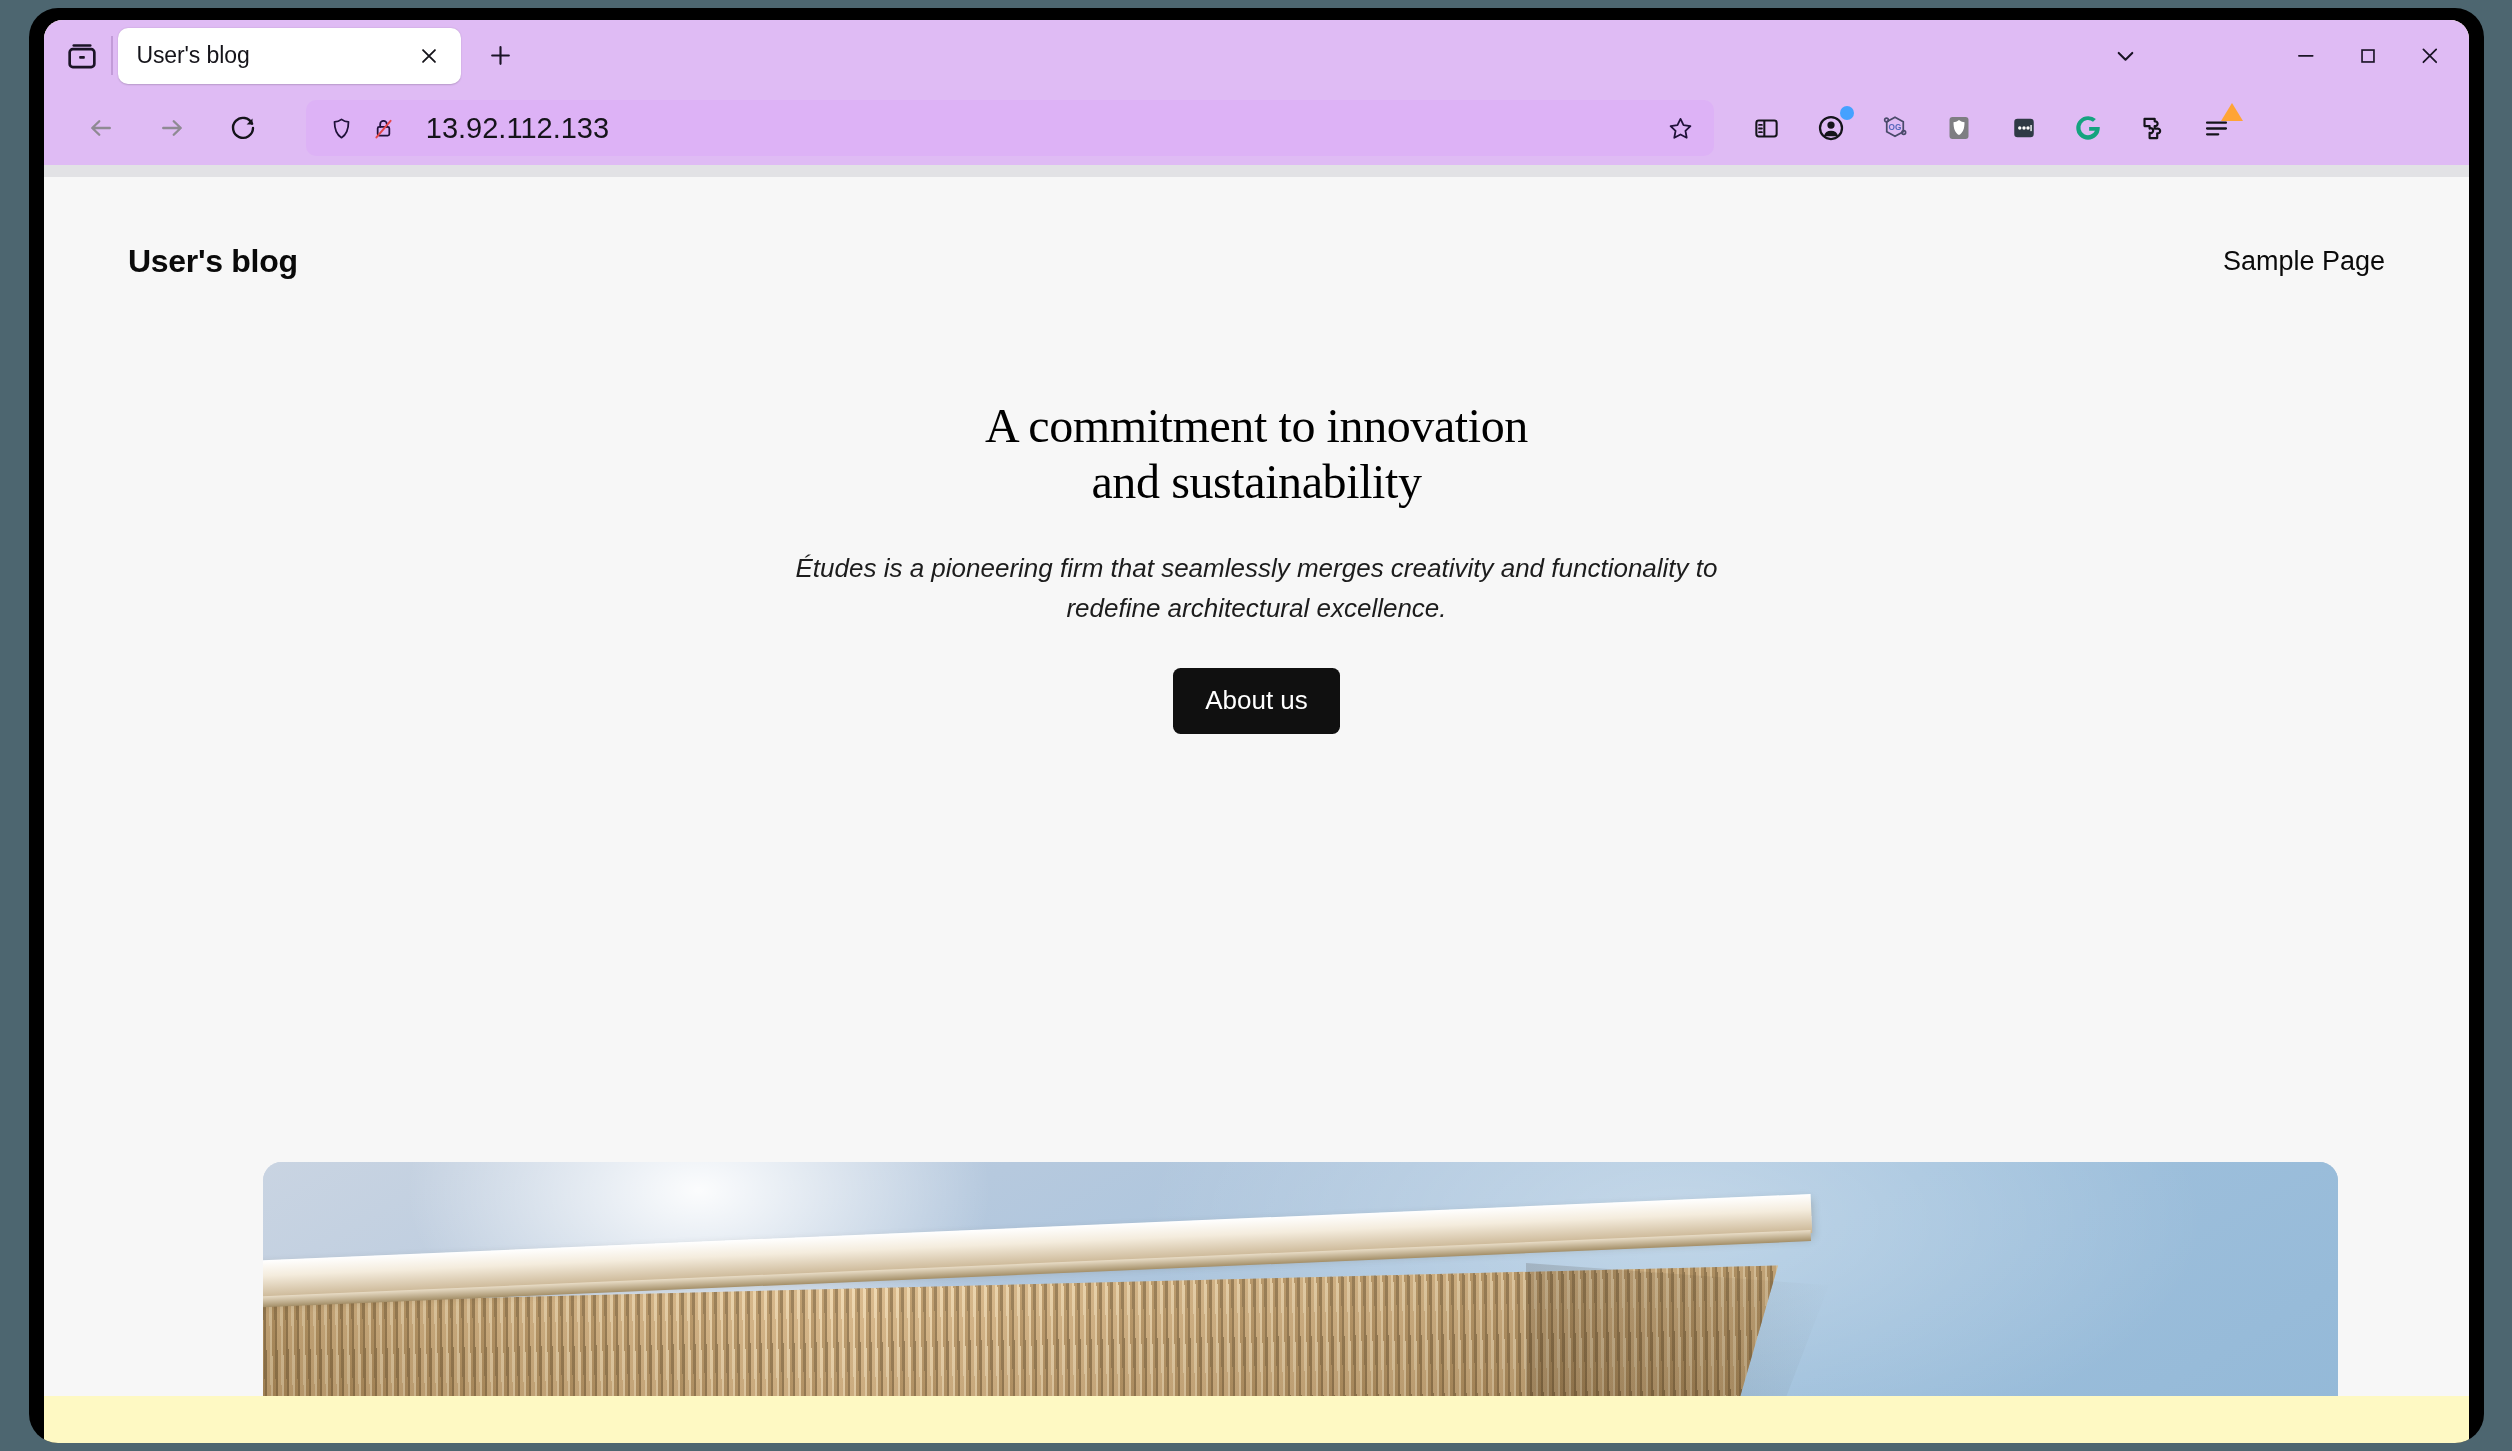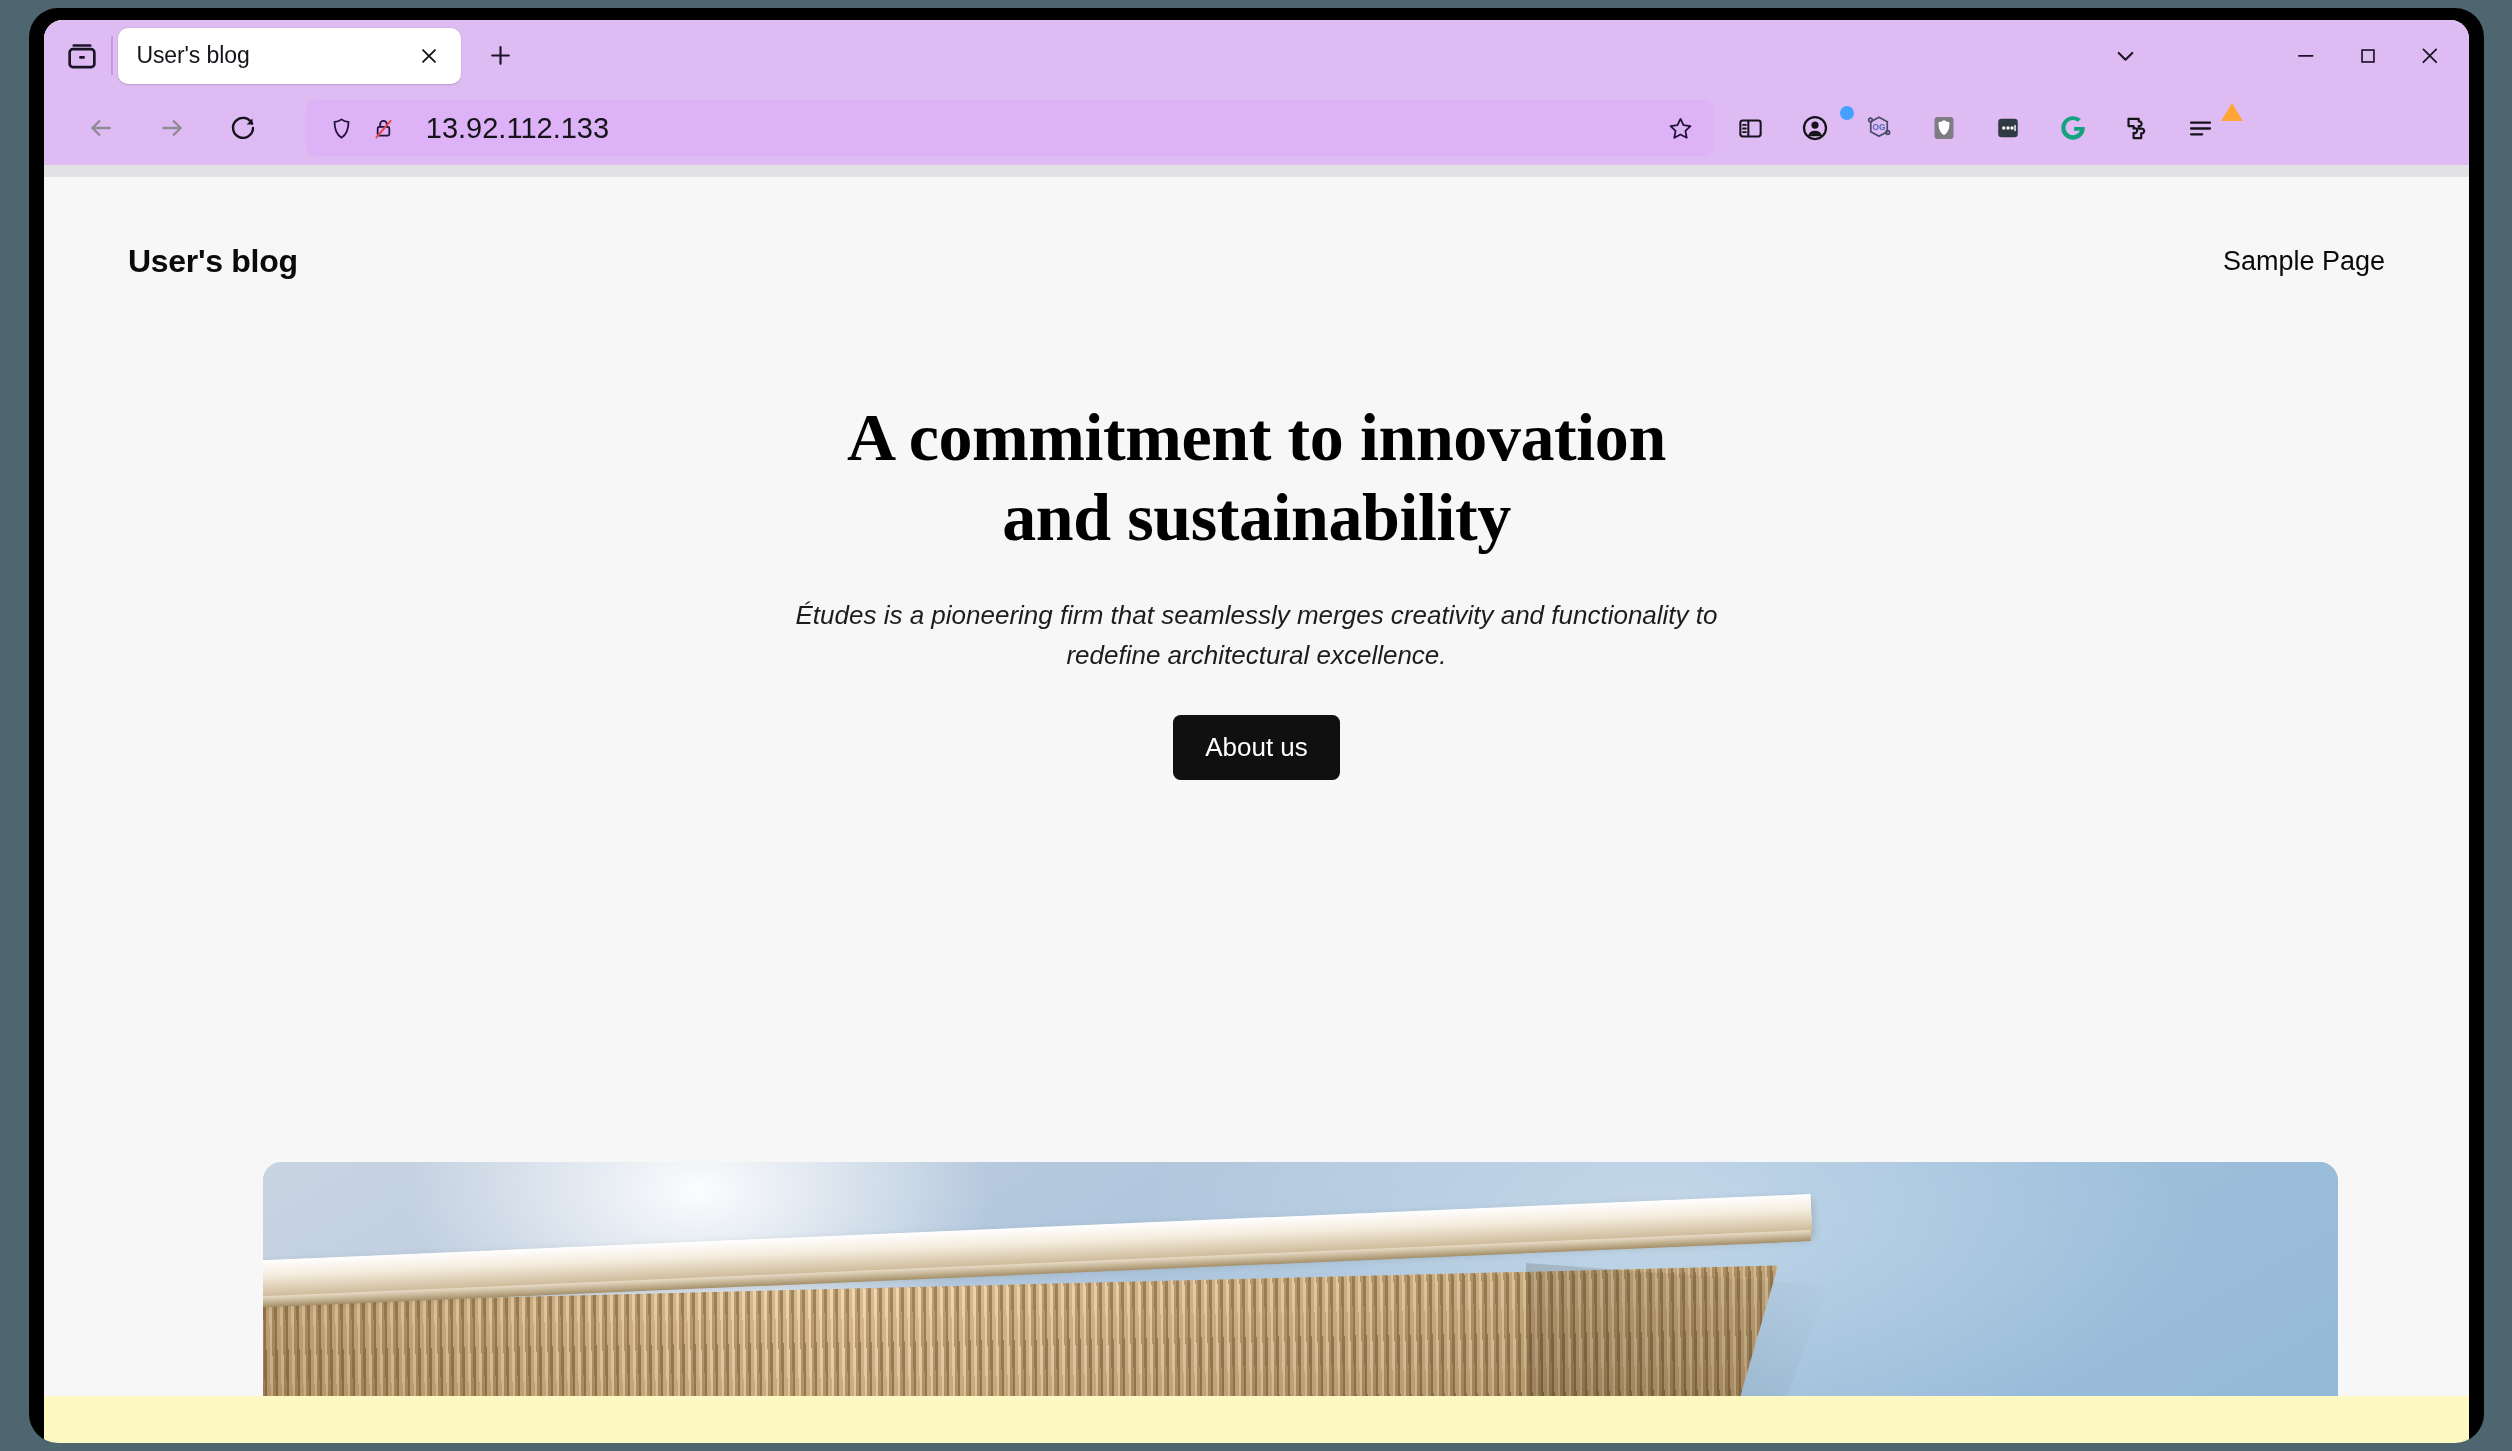--- a/index.html
+++ b/index.html
@@ -174,21 +174,21 @@
   }
 
   #toolbar-icons {
     display: flex;
     align-items: center;
     flex: 0 0 auto;
   }
   .tbicon {
     position: relative;
     width: 61px; height: 61px;
-    display: flex; align-items: center; 
+    display: flex; align-items: center; justify-content: center;
     border-radius: 8.4px;
     margin-left: 3.4px;
   }
   .blue-dot {
     position: absolute;
     top: 8.4px; right: 6.7px;
     width: 14.3px; height: 14.3px;
     border-radius: 50%;
     background: #45a1ff;
   }
@@ -233,24 +233,24 @@
     color: #0a0a0a;
     margin-left: 28px;
   }
 
   #hero {
     text-align: center;
     padding-top: 103px;
   }
   #hero-title {
     font-family: "Liberation Serif", "DejaVu Serif", serif;
-    font-size: 68px;
+    font-size: 48px;
     line-height: 1.17;
     color: #000000;
-    font-weight: 700;
+    font-weight: 400;
     letter-spacing: -0.4px;
   }
   #hero-sub {
     margin: 39px auto 0 auto;
     max-width: 926px;
     font-size: 26px;
     line-height: 1.52;
     color: #1c1c1c;
     font-style: italic;
   }

